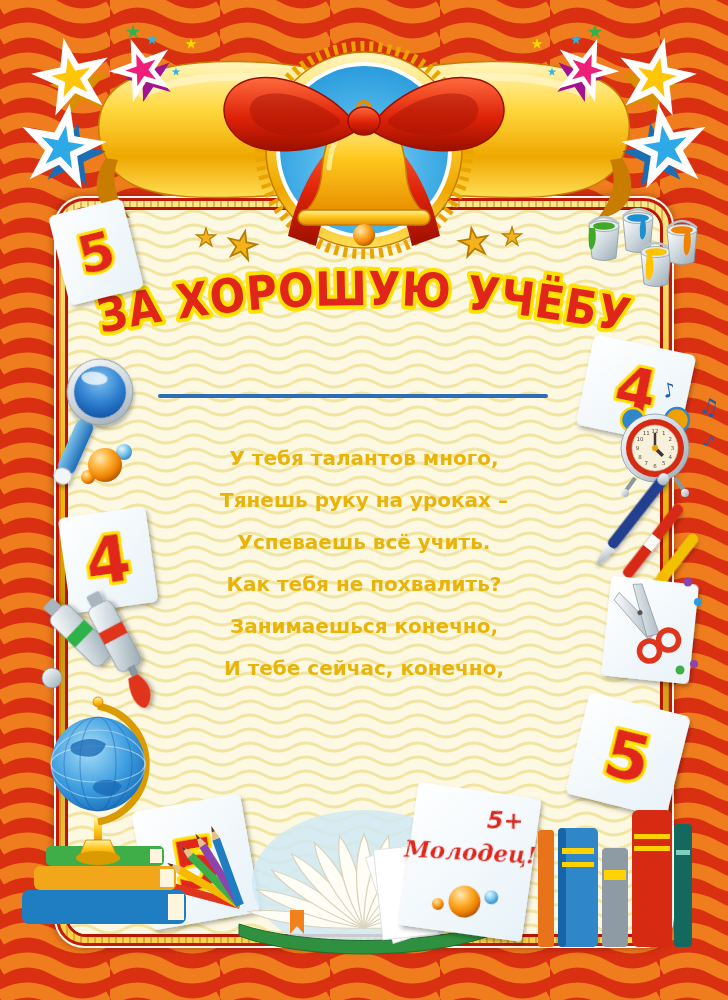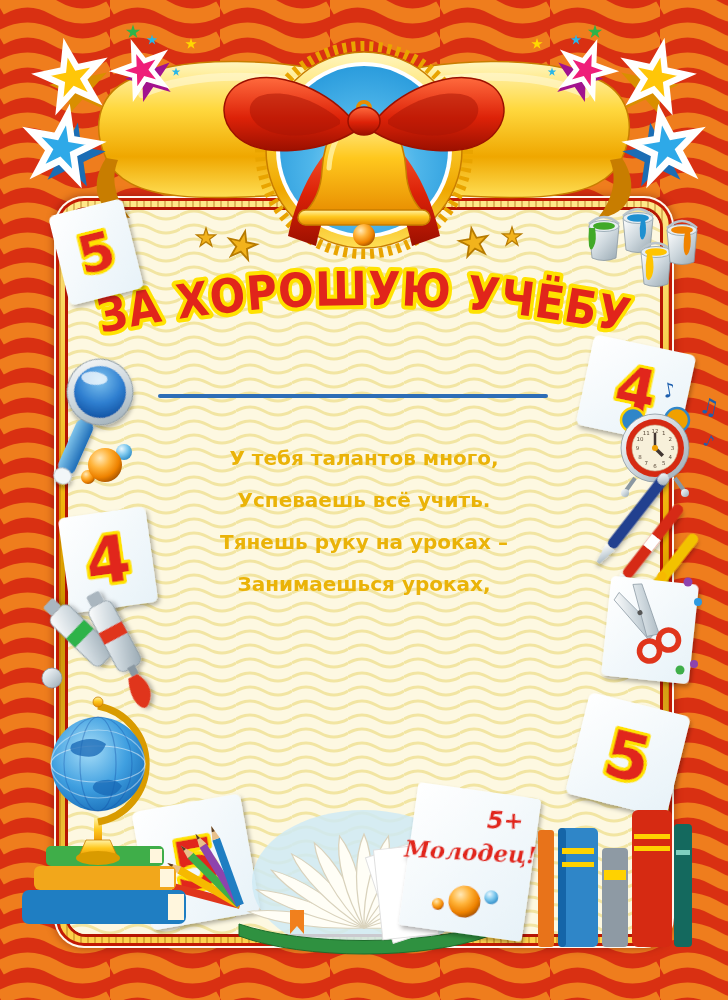--- a/index.html
+++ b/index.html
@@ -55,23 +55,25 @@
         </defs>
         <rect width="592" height="724" fill="url(#cw)"></rect>
       </svg>
     </div>
   </div>
 
   <div class="name-line"></div>
 
   <div class="poem">
     <div class="poem-line">У тебя талантов много,</div>
+    <div class="poem-line">Тянешь руку на уроках –</div>
     <div class="poem-line">Успеваешь всё учить.</div>
-    <div class="poem-line">Тянешь руку на уроках –</div>
-    <div class="poem-line">Занимаешься уроках,</div>
+    <div class="poem-line">Как тебя не похвалить?</div>
+    <div class="poem-line">Занимаешься конечно,</div>
+    <div class="poem-line">И тебе сейчас, конечно,</div>
   </div>
 
   <svg class="overlay" width="728" height="1000">
     <defs>
       <filter id="ds" x="-30%" y="-30%" width="160%" height="160%">
         <feDropShadow dx="2" dy="3" stdDeviation="2" flood-opacity="0.30"></feDropShadow>
       </filter>
       <linearGradient id="goldGrad" x1="0" y1="0" x2="0" y2="1">
         <stop offset="0" stop-color="#fff6c0"></stop>
           <stop offset=".35" stop-color="#ffd83e"></stop>

